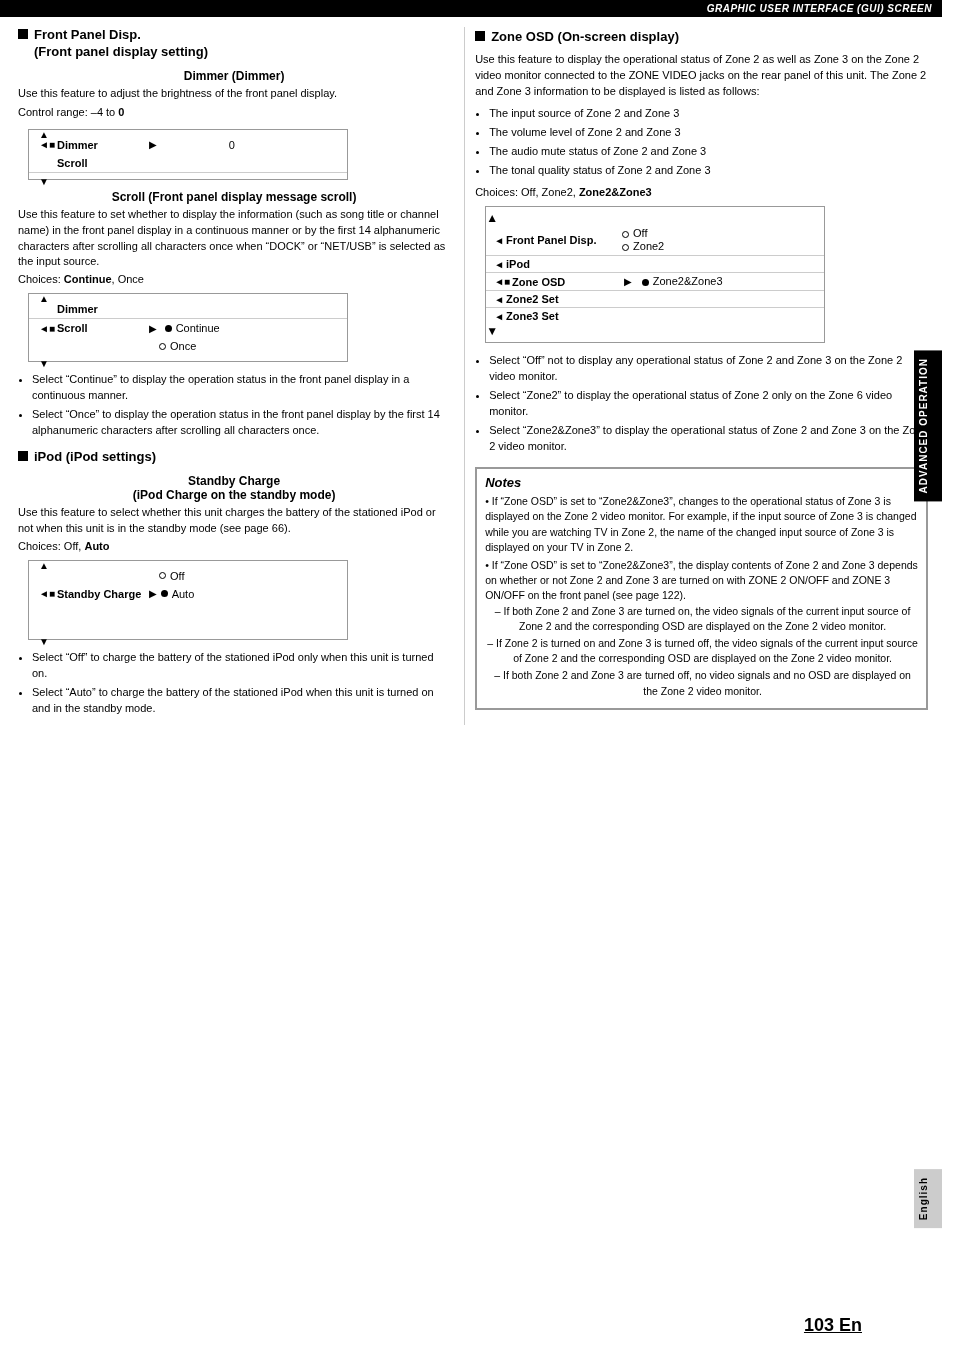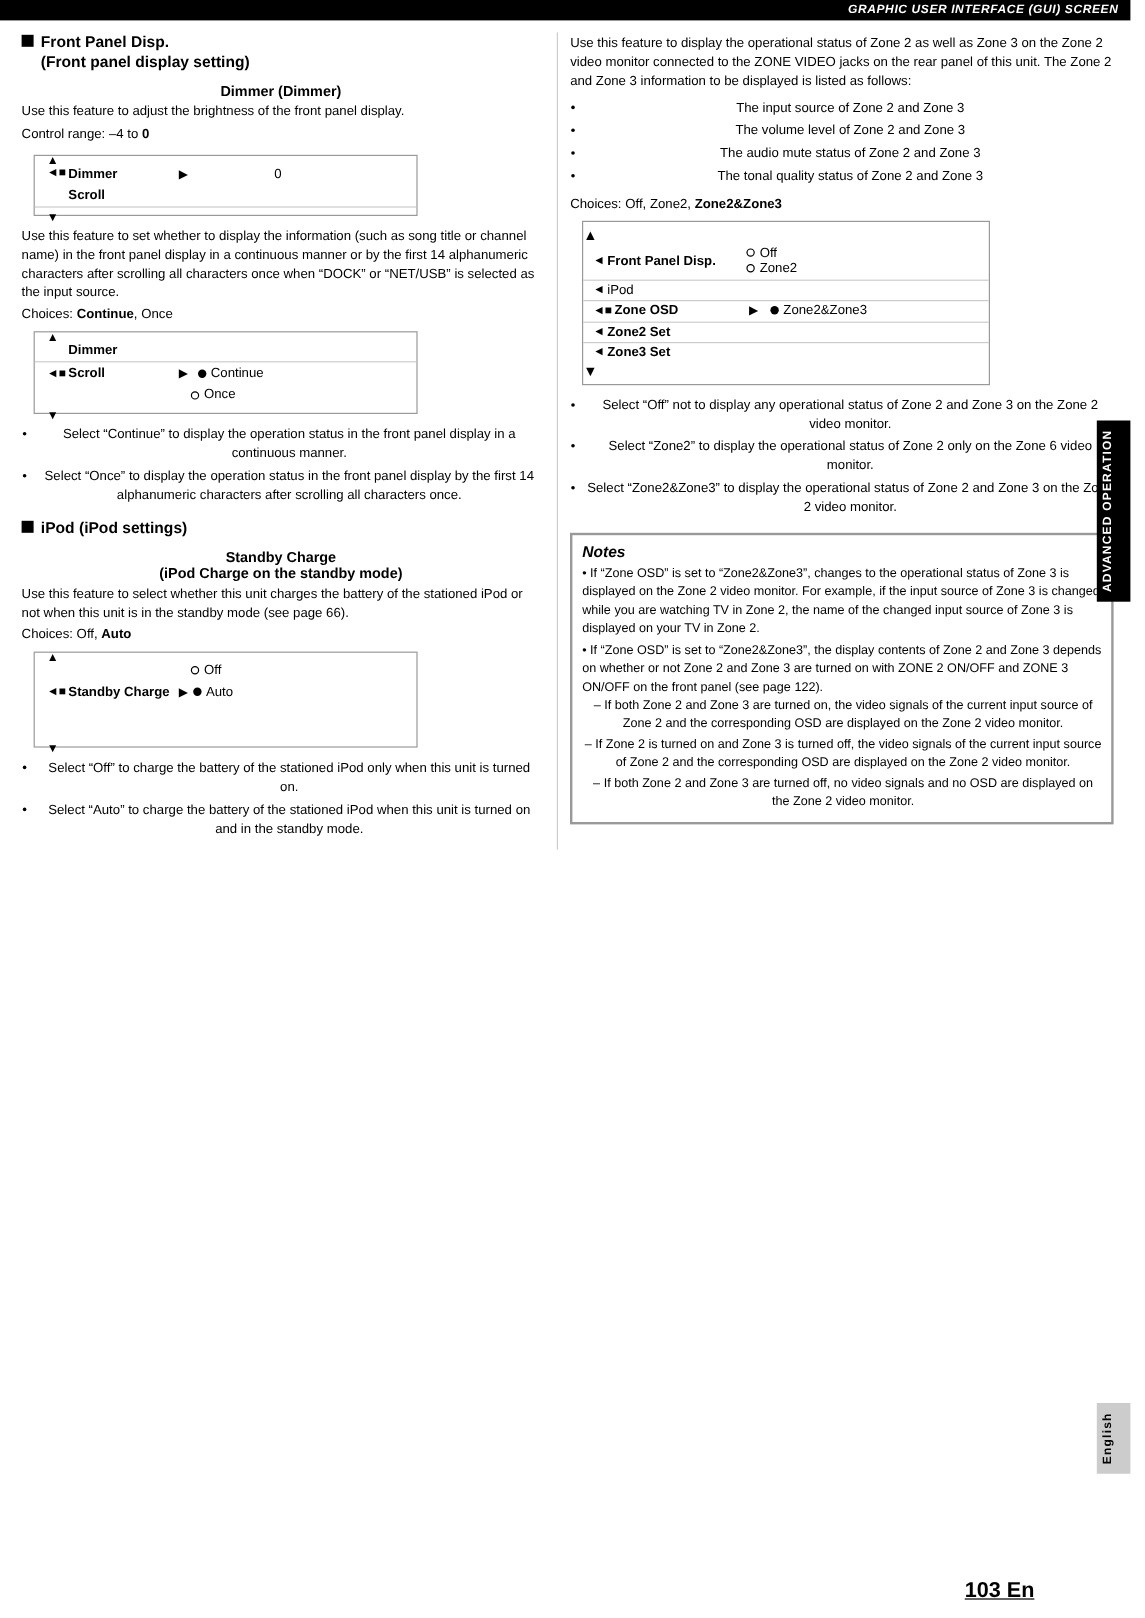--- a/index.html
+++ b/index.html
@@ -138,21 +138,20 @@
       margin-right: 4px;
       vertical-align: middle;
     }
     .divider-row {
       border-bottom: 1px solid #ccc;
       margin: 0 0 0 0;
     }
     
     .bullet-list {
       margin: 6px 0 8px 14px;
-      text-align: center;
     }
     .bullet-list li {
       font-size: 11px;
       line-height: 1.45;
       margin-bottom: 3px;
       list-style: disc;
     }
     
     .ipod-section {
       margin-top: 10px;
@@ -287,20 +286,21 @@
           <span style="font-size:10px; margin-left:2px; margin-right:12px;">▶</span>
           <span class="menu-value" style="margin-left:60px;">0</span>
         </div>
         <div class="menu-row divider-row">
           <span style="font-size:10px; margin-right:2px; color:transparent;">◄■</span>
           <span class="menu-label" style="font-weight:bold;">Scroll</span>
         </div>
         <div class="arrow-bottom" style="bottom:-8px;">▼</div>
       </div>
 
+      <div class="sub-heading">Scroll (Front panel display message scroll)</div>
       <div class="body-text">Use this feature to set whether to display the information (such as song title or channel name) in the front panel display in a continuous manner or by the first 14 alphanumeric characters after scrolling all characters once when “DOCK” or “NET/USB” is selected as the input source.</div>
       <div class="choices-text">
         Choices: <strong>Continue</strong>, Once
       </div>
 
       <div class="menu-diagram" style="width:320px; margin-left:10px;">
         <div class="arrow-top">▲</div>
         <div class="menu-row">
           <span style="font-size:10px; margin-right:2px; color:transparent;">◄■</span>
           <span class="menu-label" style="font-weight:bold;">Dimmer</span>
@@ -358,20 +358,24 @@
 
         <ul class="bullet-list">
           <li>Select “Off” to charge the battery of the stationed iPod only when this unit is turned on.</li>
           <li>Select “Auto” to charge the battery of the stationed iPod when this unit is turned on and in the standby mode.</li>
         </ul>
       </div>
     </div>
 
     <div class="right-col">
       <div class="zone-section">
+        <div class="section-heading">
+          <span class="square-bullet"></span>
+          <span class="section-heading-text">Zone OSD (On-screen display)</span>
+        </div>
 
         <div class="body-text">Use this feature to display the operational status of Zone 2 as well as Zone 3 on the Zone 2 video monitor connected to the ZONE VIDEO jacks on the rear panel of this unit. The Zone 2 and Zone 3 information to be displayed is listed as follows:</div>
 
         <ul class="bullet-list">
           <li>The input source of Zone 2 and Zone 3</li>
           <li>The volume level of Zone 2 and Zone 3</li>
           <li>The audio mute status of Zone 2 and Zone 3</li>
           <li>The tonal quality status of Zone 2 and Zone 3</li>
         </ul>
 
@@ -388,21 +392,21 @@
               <span class="zone-menu-option">
                 <span class="menu-radio-empty"></span>Off
               </span>
               <span class="zone-menu-option">
                 <span class="menu-radio-empty"></span>Zone2
               </span>
             </div>
           </div>
           <div class="zone-menu-row" style="border-top:1px solid #ccc;">
             <span style="font-size:10px; margin-right:2px;">◄</span>
-            <span class="zone-menu-label" style="font-weight:normal;">iPod</span>
+            <span class="zone-menu-label" style="font-weight:bold;">iPod</span>
           </div>
           <div class="zone-menu-row" style="border-top:1px solid #ccc;">
             <span style="font-size:10px; margin-right:2px;">◄■</span>
             <span class="zone-menu-label" style="font-weight:bold;">Zone OSD</span>
             <span style="font-size:10px; margin-left:2px; margin-right:4px;">▶</span>
             <div class="zone-menu-options">
               <span class="zone-menu-option">
                 <span class="menu-radio"></span>Zone2&amp;Zone3
               </span>
             </div>

